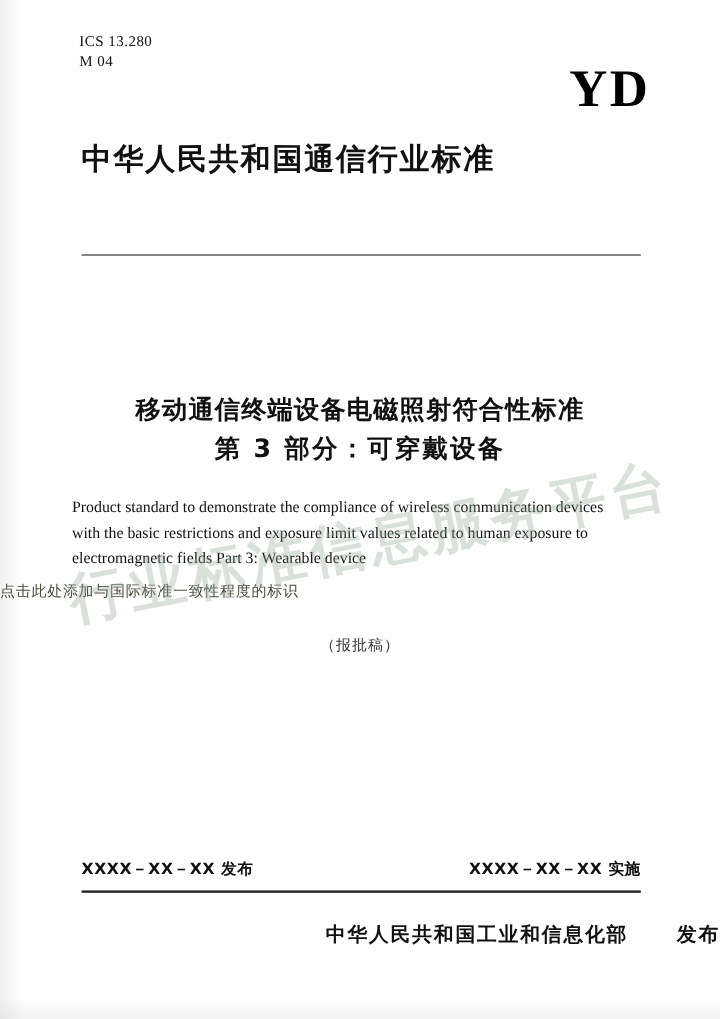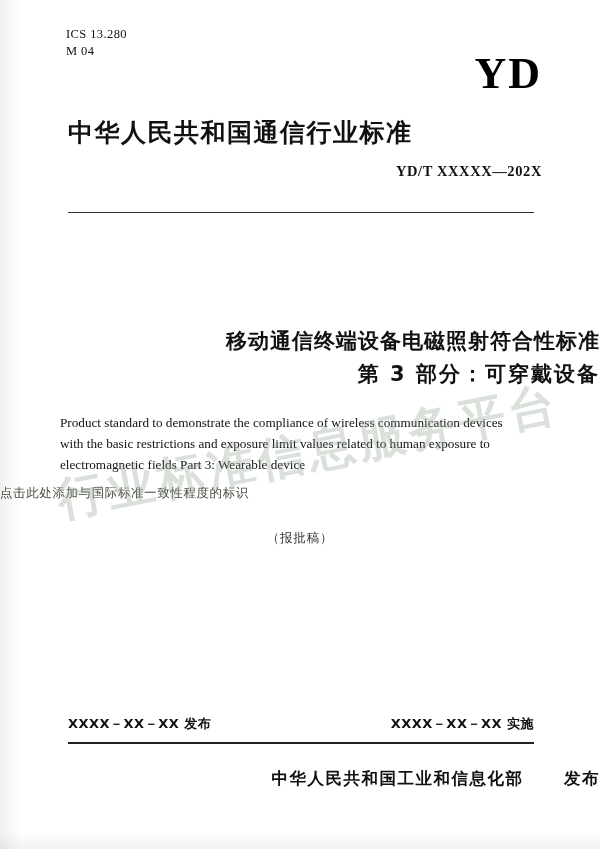--- a/index.html
+++ b/index.html
@@ -83,21 +83,21 @@
     height: 1px;
     background: #333;
   }
 
   
   .title-zh {
     position: absolute;
     left: 0;
     top: 325px;
     width: 600px;
-    text-align: right;
+    text-align: center;
     font-family: "DejaVu Sans", sans-serif;
     font-weight: bold;
     font-size: 21px;
     line-height: 33px;
     letter-spacing: 1px;
     color: #111;
   }
   .title-zh .line2 {
     display: block;
     letter-spacing: 2px;
@@ -230,21 +230,20 @@
 
   <div class="ics-block">
     <div>ICS 13.280</div>
     <div>M 04</div>
   </div>
 
   <div class="yd-logo">YD</div>
 
   <div class="main-header">中华人民共和国通信行业标准</div>
 
-  <div class="std-number">YD/T XXXXX—202X</div>
 
   <div class="rule"></div>
 
   <div class="title-zh">
     <span class="line1">移动通信终端设备电磁照射符合性标准</span>
     <span class="line2">第 3 部分：可穿戴设备</span>
   </div>
 
   <div class="title-en">
     <span>Product standard to demonstrate the compliance of wireless communication devices</span>

